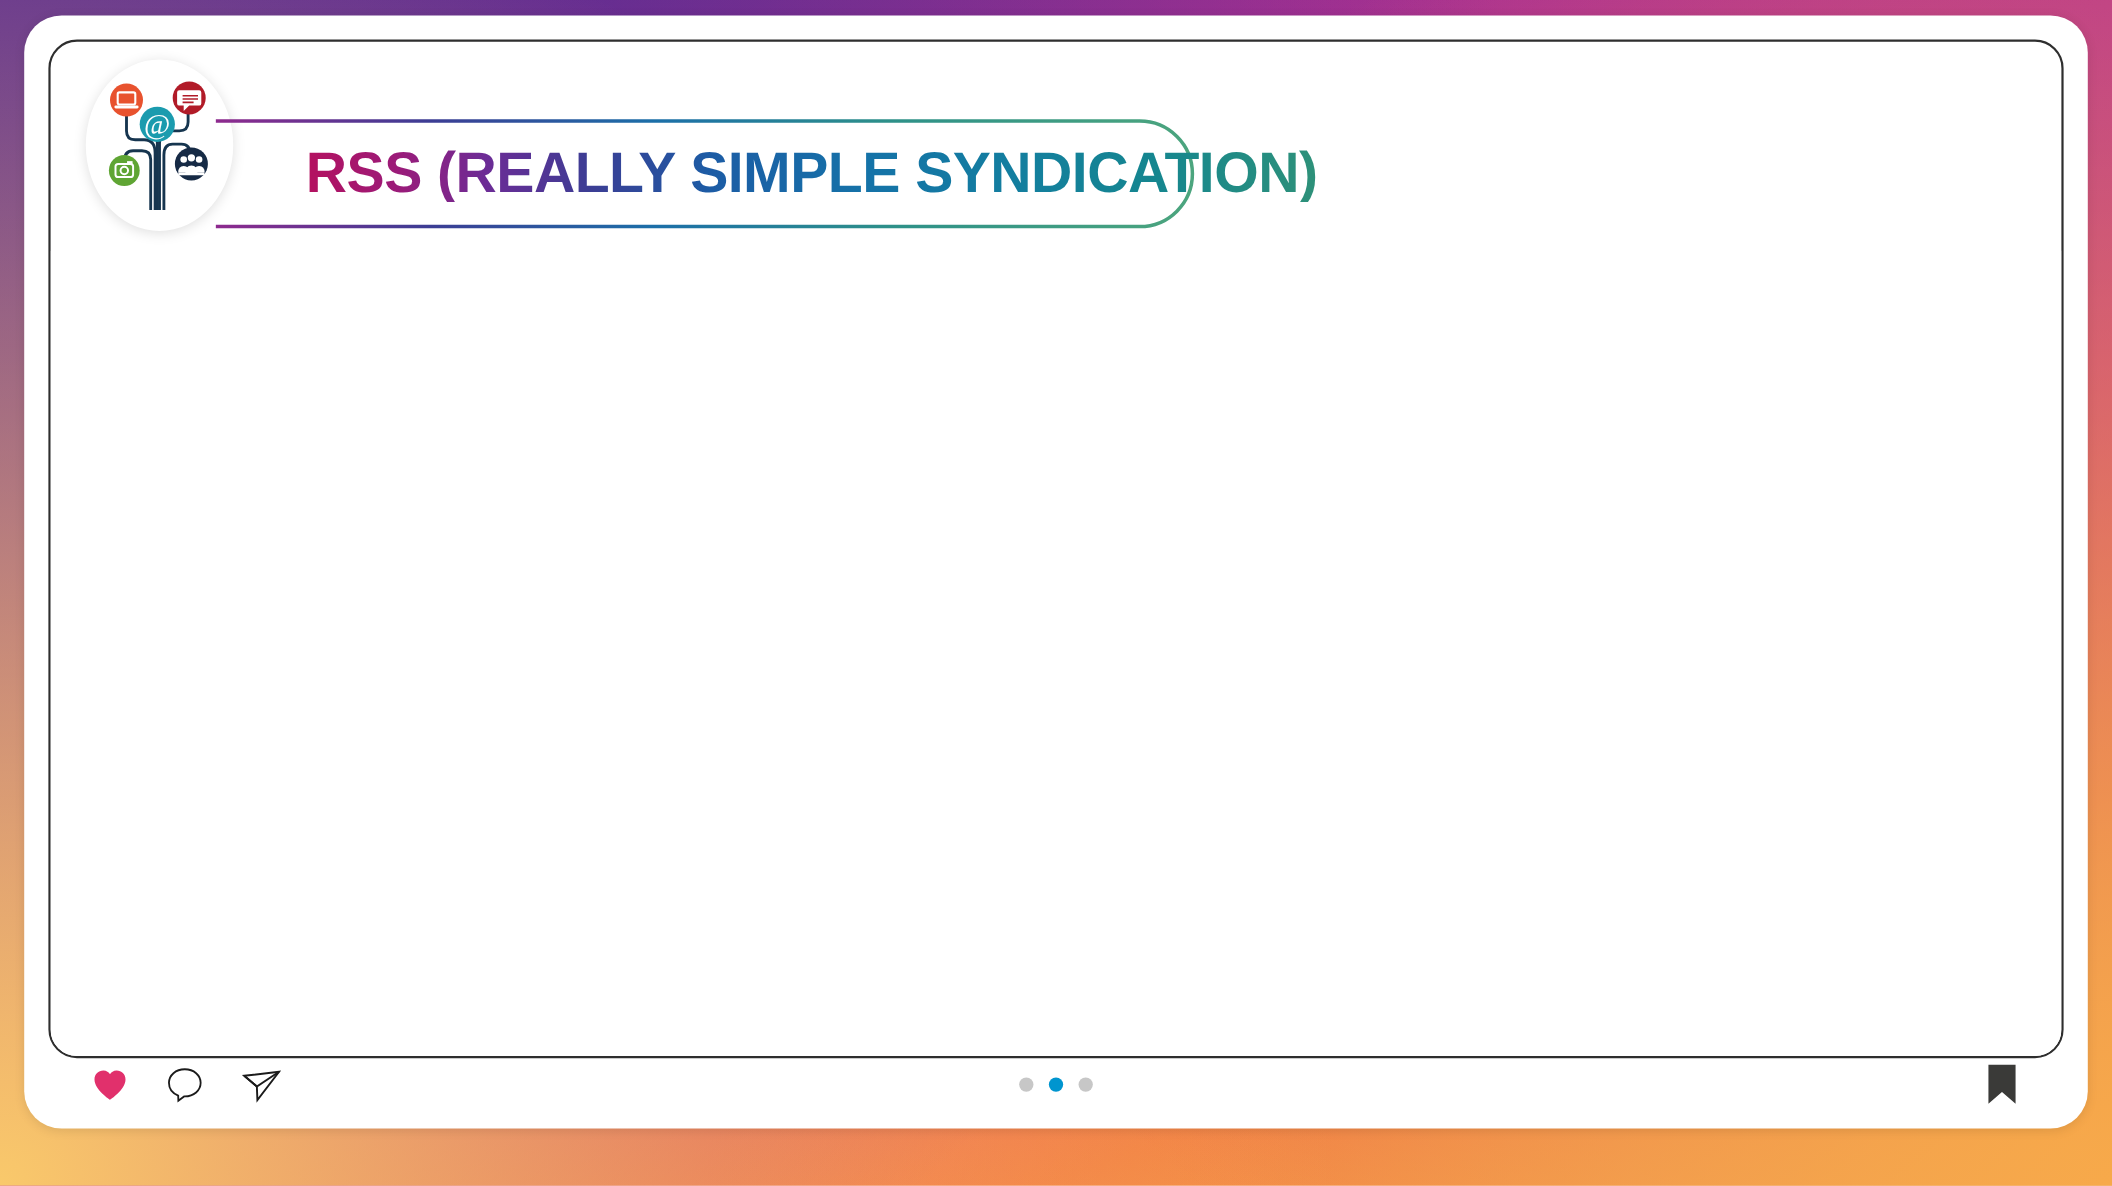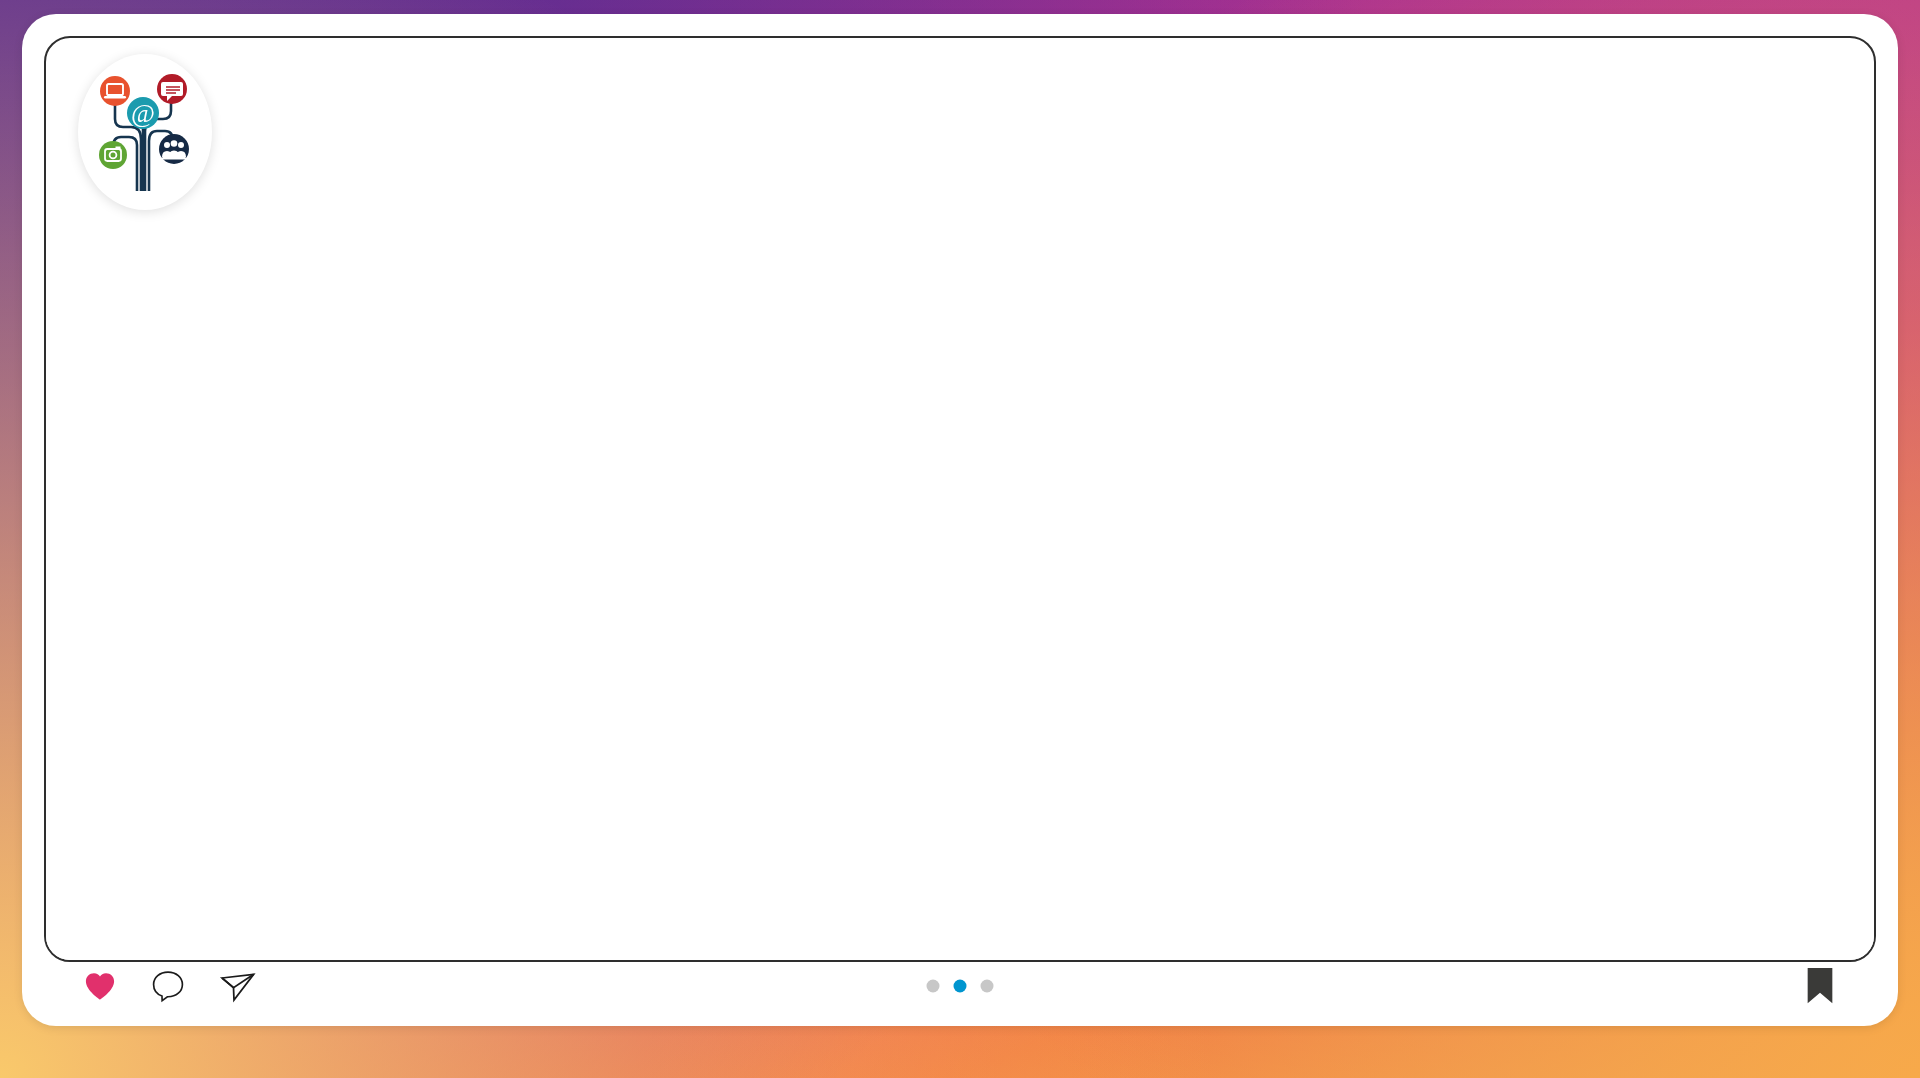--- a/index.html
+++ b/index.html
@@ -240,20 +240,35 @@
                   <circle cx="88" cy="76" r="3"></circle>
                 <path d="M69 88 q0 -6 5 -6 q5 0 5 6 z"></path>
                 <path d="M75.5 88.5 q0 -7 5.5 -7 q5.5 0 5.5 7 z"></path>
                 <path d="M83 88 q0 -6 5 -6 q5 0 5 6 z"></path>
                 <rect x="69" y="88" width="24" height="2.4" rx="1.2"></rect>
               </g>
             </g>
           </svg>
         </div>
 
+        <div class="title-banner">
+          <svg width="900" height="108" viewBox="0 0 900 108" aria-hidden="true">
+            <defs>
+              <linearGradient id="bannerStroke" x1="0" y1="0" x2="1" y2="0">
+                <stop offset="0%" stop-color="#8E2A8E"></stop>
+                <stop offset="22%" stop-color="#3C3D94"></stop>
+                <stop offset="45%" stop-color="#1C6FA8"></stop>
+                <stop offset="70%" stop-color="#2E9188"></stop>
+                <stop offset="100%" stop-color="#4CA57E"></stop>
+              </linearGradient>
+            </defs>
+            <path d="M0 6 H840 A48 48 0 0 1 840 102 H0" fill="none" stroke="url(#bannerStroke)" stroke-width="3.2"></path>
+          </svg>
+          <div class="slide-title">RSS (REALLY SIMPLE SYNDICATION)</div>
+        </div>
       </div>
 
       <div class="slide-body"></div>
     </div>
 
     <div class="action-bar">
 
       <div class="actions-left">
 
         <button class="icon-btn" title="Like">

